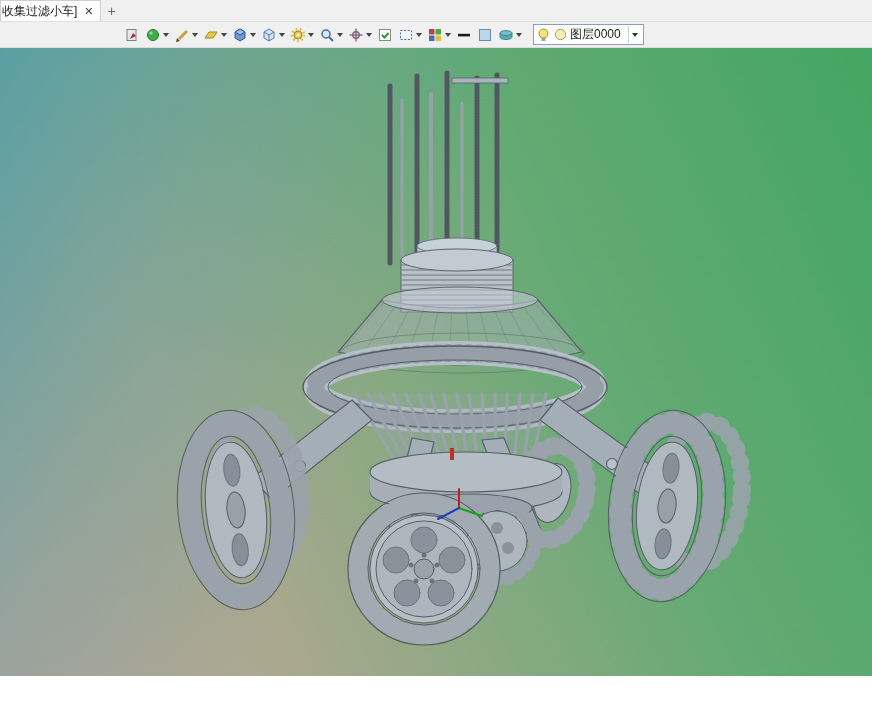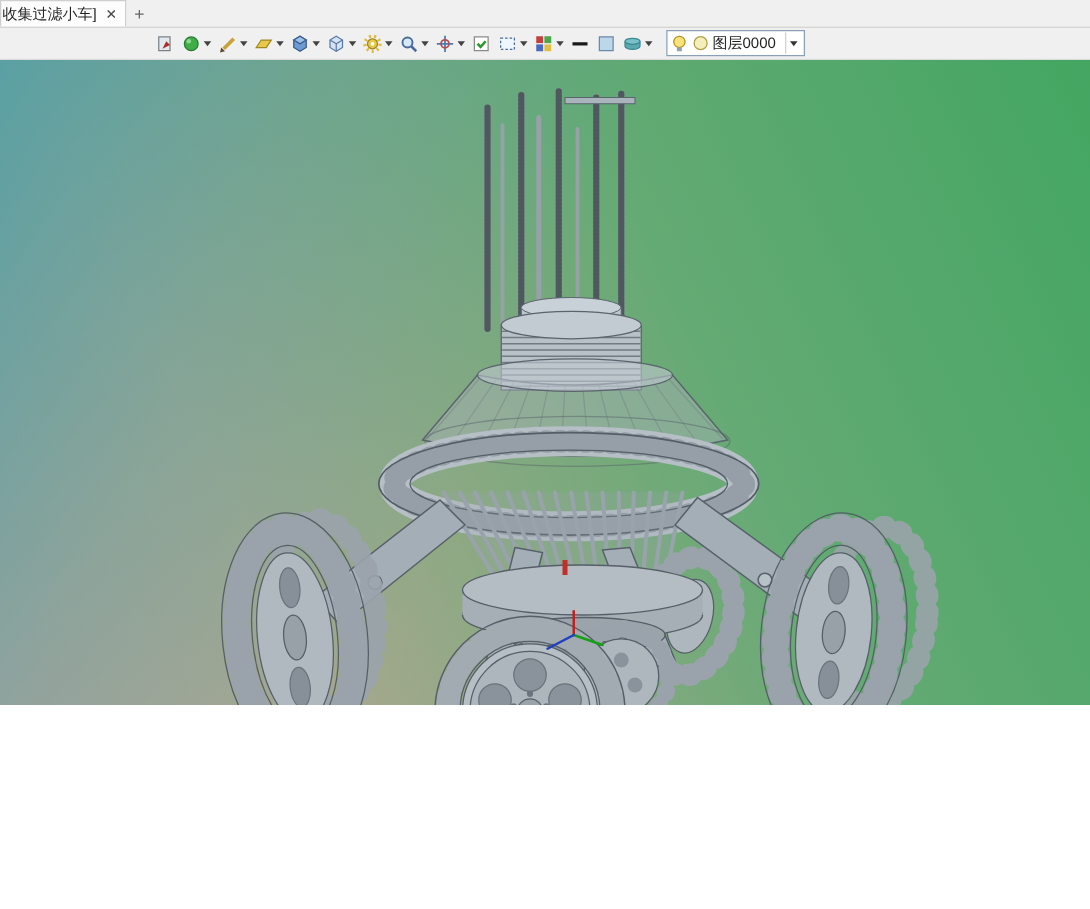--- a/index.html
+++ b/index.html
@@ -1,16 +1,16 @@
 <!DOCTYPE html>
 <html><head>
 <meta charset="utf-8">
 <style>
   html,body{margin:0;padding:0;background:#fff;font-family:"Liberation Sans","DejaVu Sans",sans-serif;}
-  .window{width:872px;height:564px;overflow:hidden;position:relative;background:#404040;}
+  .window{width:872px;height:676px;overflow:hidden;position:relative;background:#404040;}
 
   
   .tabbar{height:21px;background:#f0f0f0;display:flex;align-items:stretch;border-bottom:1px solid #e2e2e2;}
   .tab{background:#fdfdfd;border:1px solid #cfcfcf;border-bottom:none;display:flex;align-items:center;
        padding:0 4px 0 1px;max-width:104px;}
   .tab-label{font-size:12px;color:#222;white-space:nowrap;overflow:hidden;}
   .tab-close{font-size:11px;color:#444;margin-left:5px;cursor:pointer;padding:0 2px;}
   .newtab{width:22px;display:flex;align-items:center;justify-content:center;font-size:14px;color:#666;cursor:pointer;}
 
   

